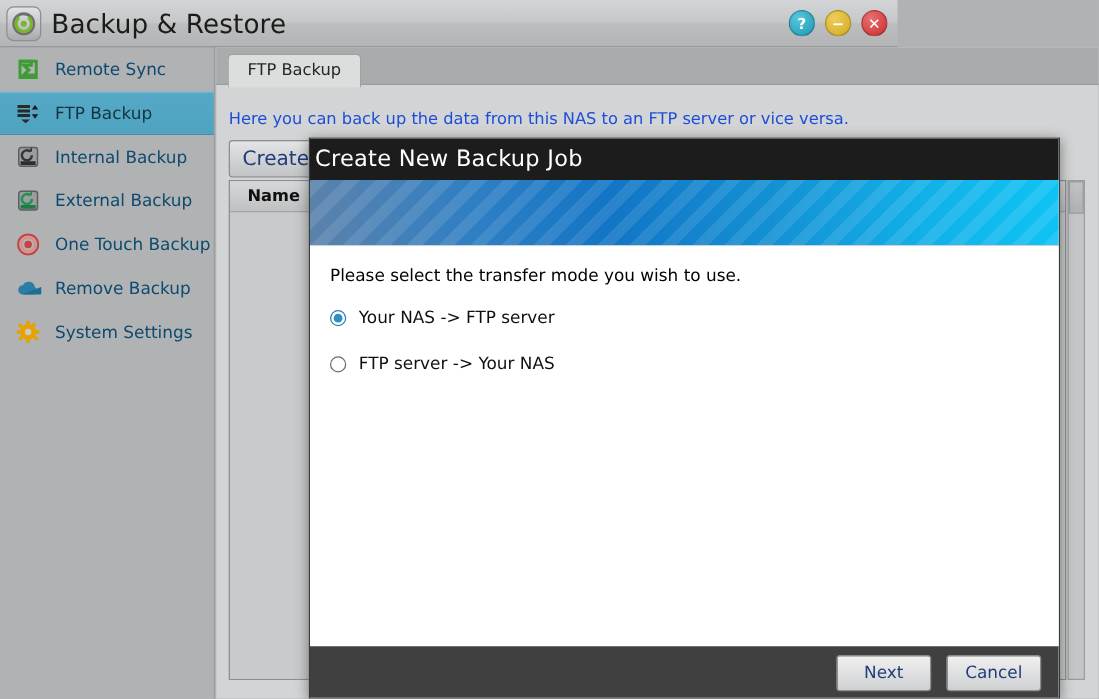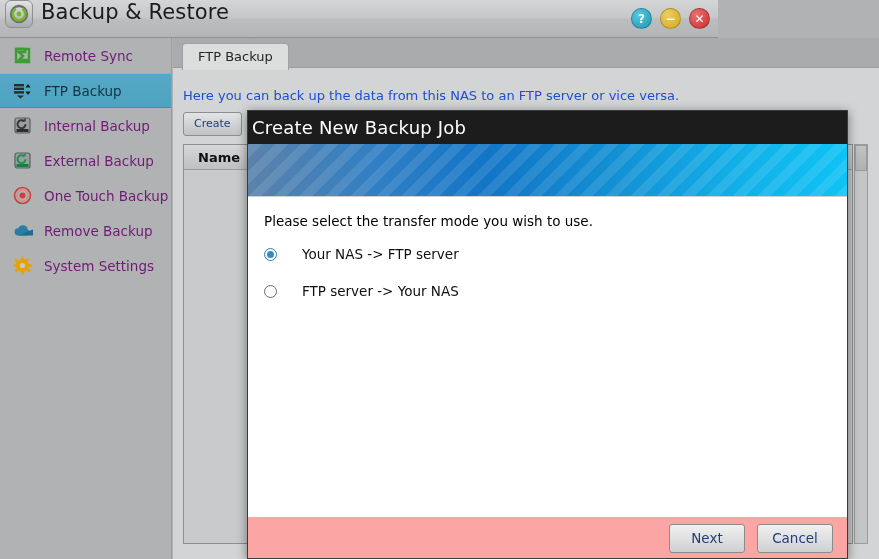--- a/index.html
+++ b/index.html
@@ -14,21 +14,21 @@
     width: 879px; height: 559px;
     background: #b0b2b4;
   }
 
   
   #titlebar {
     position: absolute; left: 0; top: 0;
     width: 718px; height: 38px;
     background: linear-gradient(to bottom, #d4d5d6 0%, #c6c7c8 48%, #bcbdbe 52%, #b4b5b6 100%);
     border-bottom: 1px solid #8e9092;
-    display: flex; 
+    display: flex; align-items: center;
   }
   #app-icon {
     width: 28px; height: 28px; margin-left: 5px; margin-right: 8px;
     border-radius: 6px;
     background: linear-gradient(to bottom, #e2e3e4, #a9abad);
     border: 1px solid #8d8f91;
     display: flex; align-items: center; justify-content: center;
     flex: 0 0 auto;
   }
   #app-title {
@@ -53,21 +53,21 @@
   
   #sidebar {
     position: absolute; left: 0; top: 38px;
     width: 172px; height: 521px;
     background: #b0b2b4;
     border-right: 1px solid #9a9c9e;
   }
   .side-item {
     height: 35px; display: flex; align-items: center;
     padding-left: 12px; gap: 11px; cursor: pointer;
-    color: #701a75; font-size: 13.5px;
+    color: #0c4a6e; font-size: 13.5px;
   }
   .side-item.active {
     background: linear-gradient(to bottom, #55a9c6, #4ea3c1);
     color: #14333f;
     border-top: 1px solid #75bcd4;
     border-bottom: 1px solid #3f8fab;
   }
   .side-ico {
     width: 21px; height: 21px; flex: 0 0 auto;
     display: flex; align-items: center; justify-content: center;
@@ -97,21 +97,21 @@
     font-size: 13px; color: #1d4ed8;
   }
   #toolbar {
     position: absolute; left: 10px; top: 74px;
     display: flex; gap: 8px; align-items: center;
   }
   .tbtn {
     padding: 4px 10px 5px 10px;
     background: linear-gradient(to bottom, #e3e4e5, #c2c3c4);
     border: 1px solid #8c8e90; border-radius: 3px;
-    color: #1f3d7a; font-size: 11px; cursor: pointer;
+    color: #1f3d7a; font-size: 16px; cursor: pointer;
     white-space: nowrap;
   }
   #tablebox {
     position: absolute; left: 10px; top: 106px;
     width: 670px; height: 400px;
     background: #c9cacb;
     border: 1px solid #8d8f91;
   }
   #tablehead {
     height: 25px; background: linear-gradient(to bottom,#d6d7d8,#bfc0c1);
@@ -157,37 +157,37 @@
         rgba(255,255,255,0) 9px, rgba(255,255,255,0) 18px),
       linear-gradient(to right, #5b82ab 0%, #2f7fc4 22%, #1275c6 40%, #1391d4 62%, #12b0e8 82%, #0ec3f5 100%);
     border-bottom: 1px solid #cfd0d1;
   }
   #dlg-body {
     height: 320px; background: #fff;
     padding: 16px 0 0 16px;
   }
   #dlg-prompt { font-size: 13.5px; color: #000000; margin-bottom: 17px; }
   .radio-row {
-    display: flex; align-items: center; gap: 25px;
+    display: flex; align-items: center; gap: 10px;
     margin-bottom: 21px; cursor: pointer;
     font-size: 13.5px; color: #101010;
   }
   .radio {
     width: 13px; height: 13px; border-radius: 50%;
     border: 1px solid #6a6c6e; background: #fff;
     display: flex; align-items: center; justify-content: center;
     flex: 0 0 auto;
   }
   .radio.on { border-color: #2f7fb5; }
   .radio.on::after {
     content: ""; width: 7px; height: 7px; border-radius: 50%;
     background: #2f8ec4;
   }
   #dlg-footer {
-    height: 42px; background: #fca5a5;
+    height: 42px; background: #404040;
     display: flex; align-items: center; justify-content: flex-end;
     gap: 12px; padding-right: 14px;
   }
   .dbtn {
     min-width: 76px; text-align: center;
     padding: 5px 14px 6px 14px;
     background: linear-gradient(to bottom,#f0f0f1,#cfd0d1);
     border: 1px solid #8a8c8e; border-radius: 3px;
     color: #1f3d7a; font-size: 13.5px; cursor: pointer;
   }

